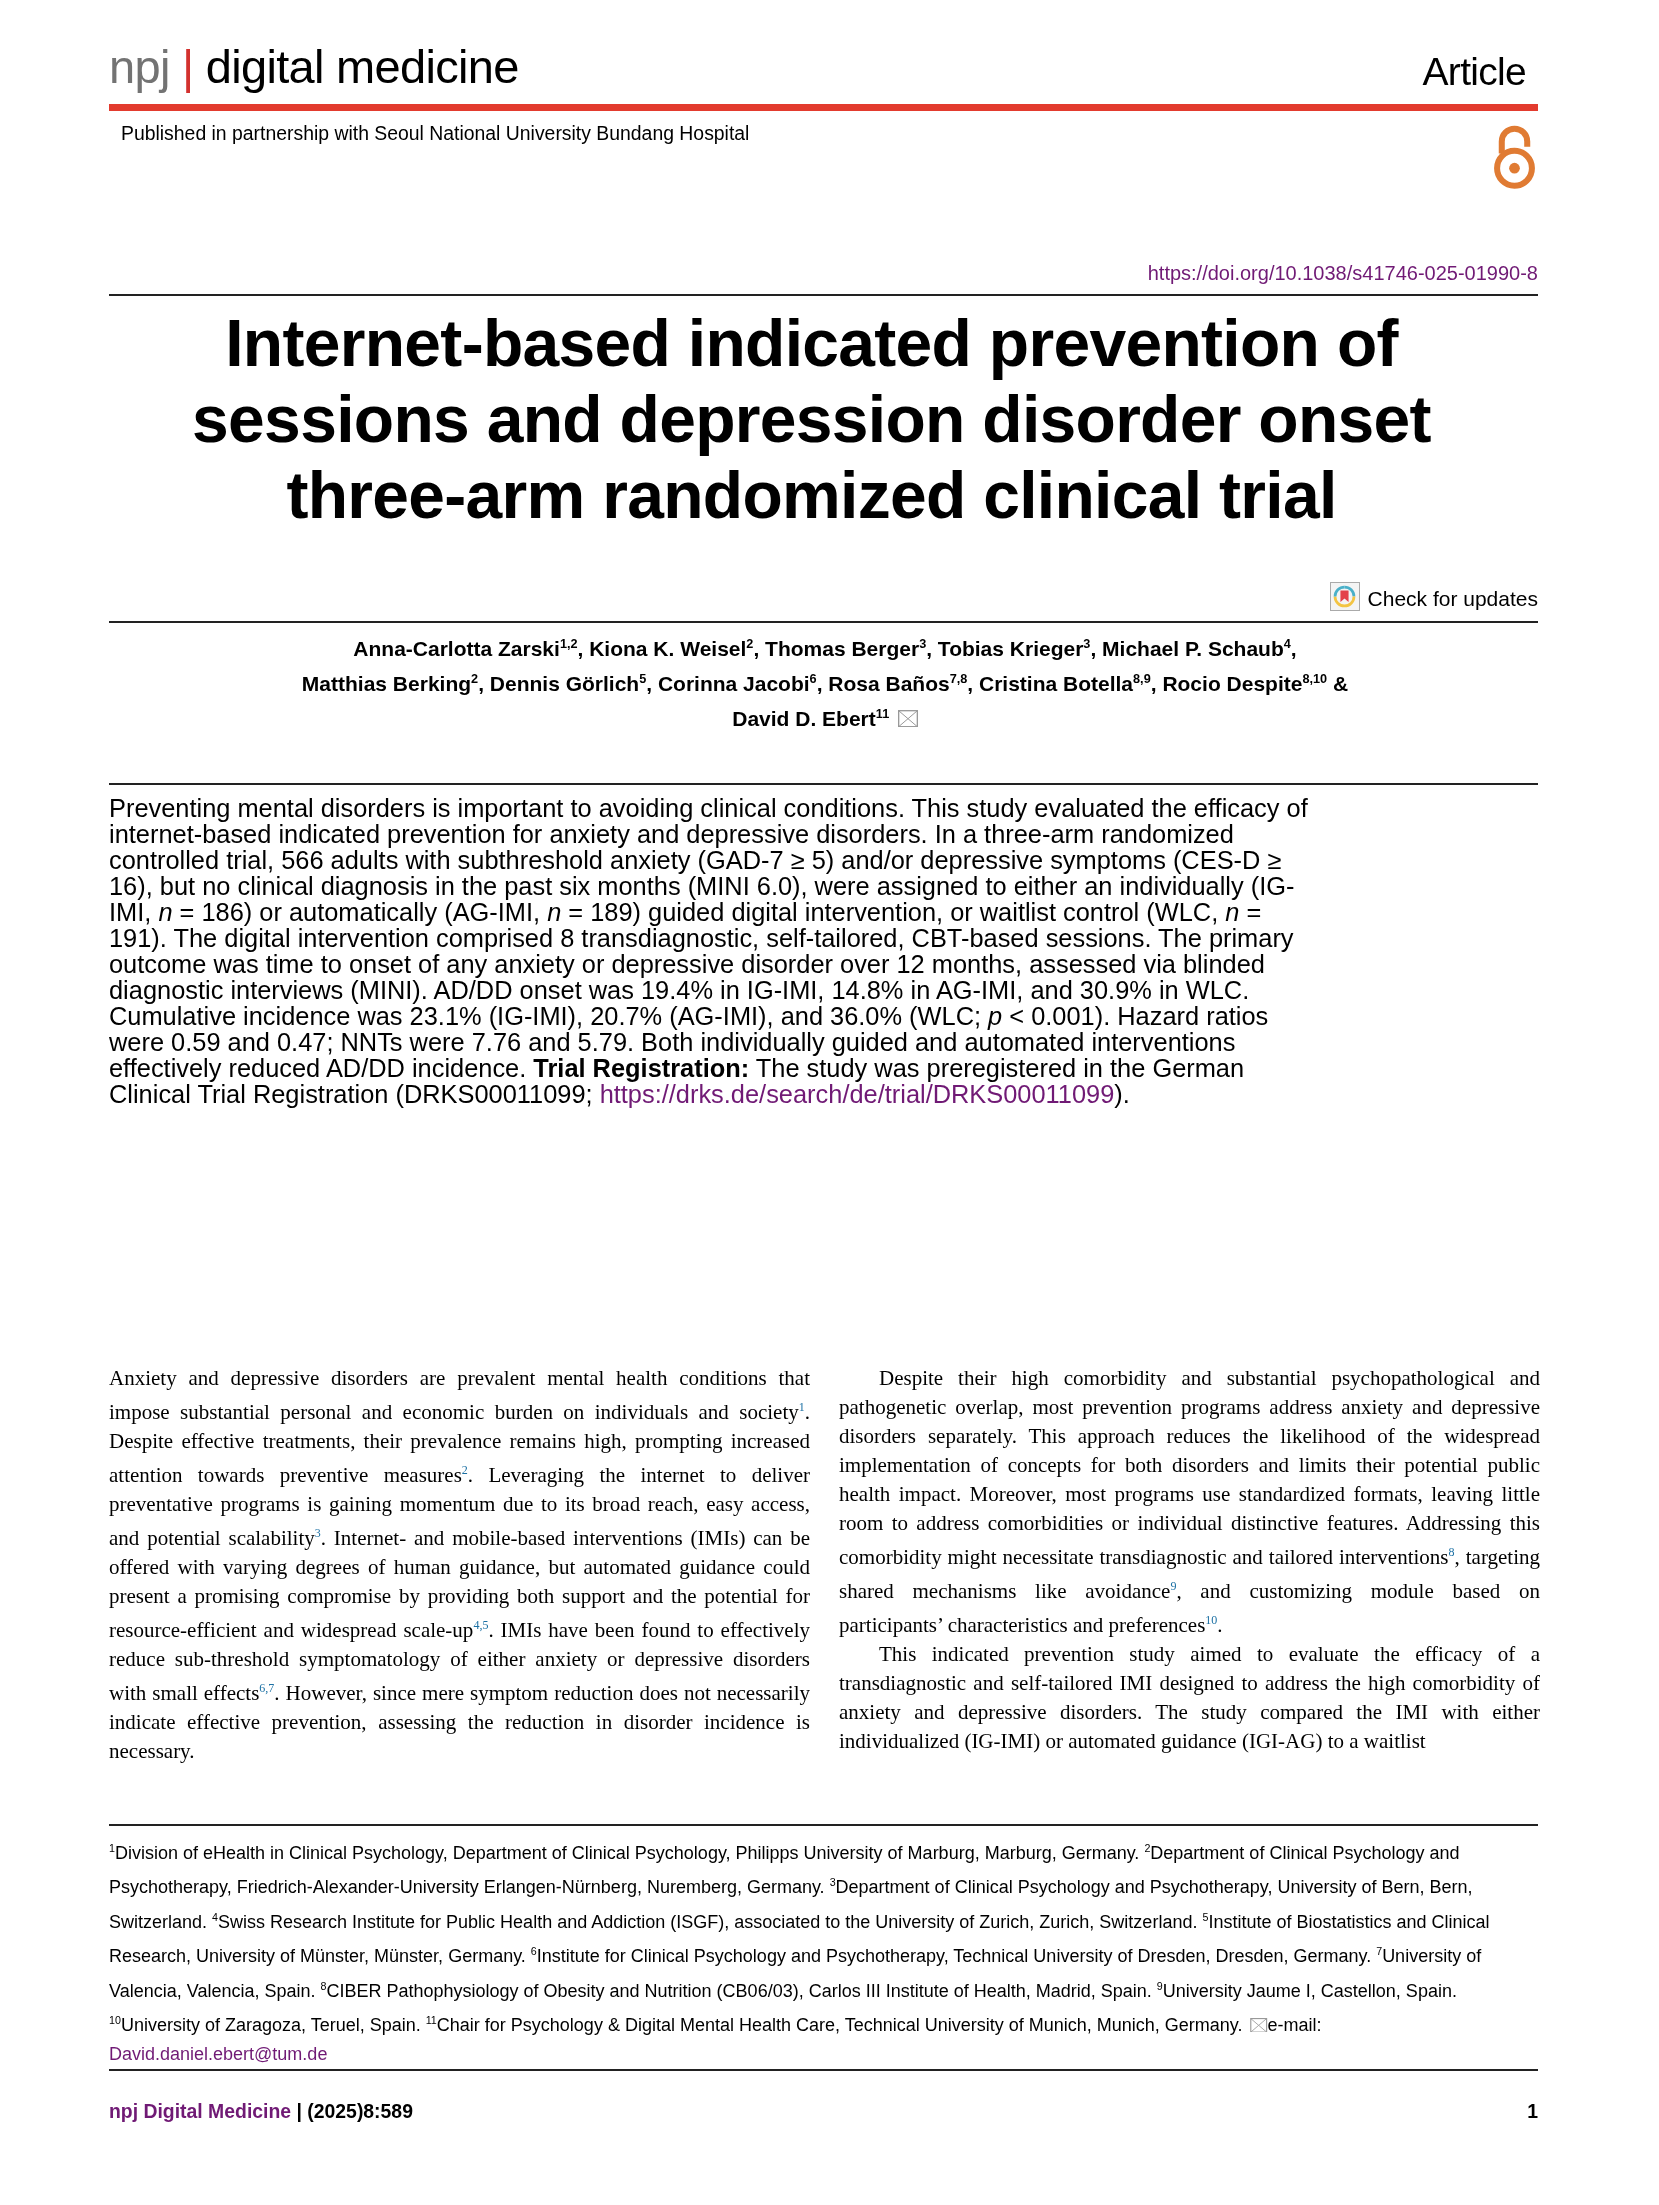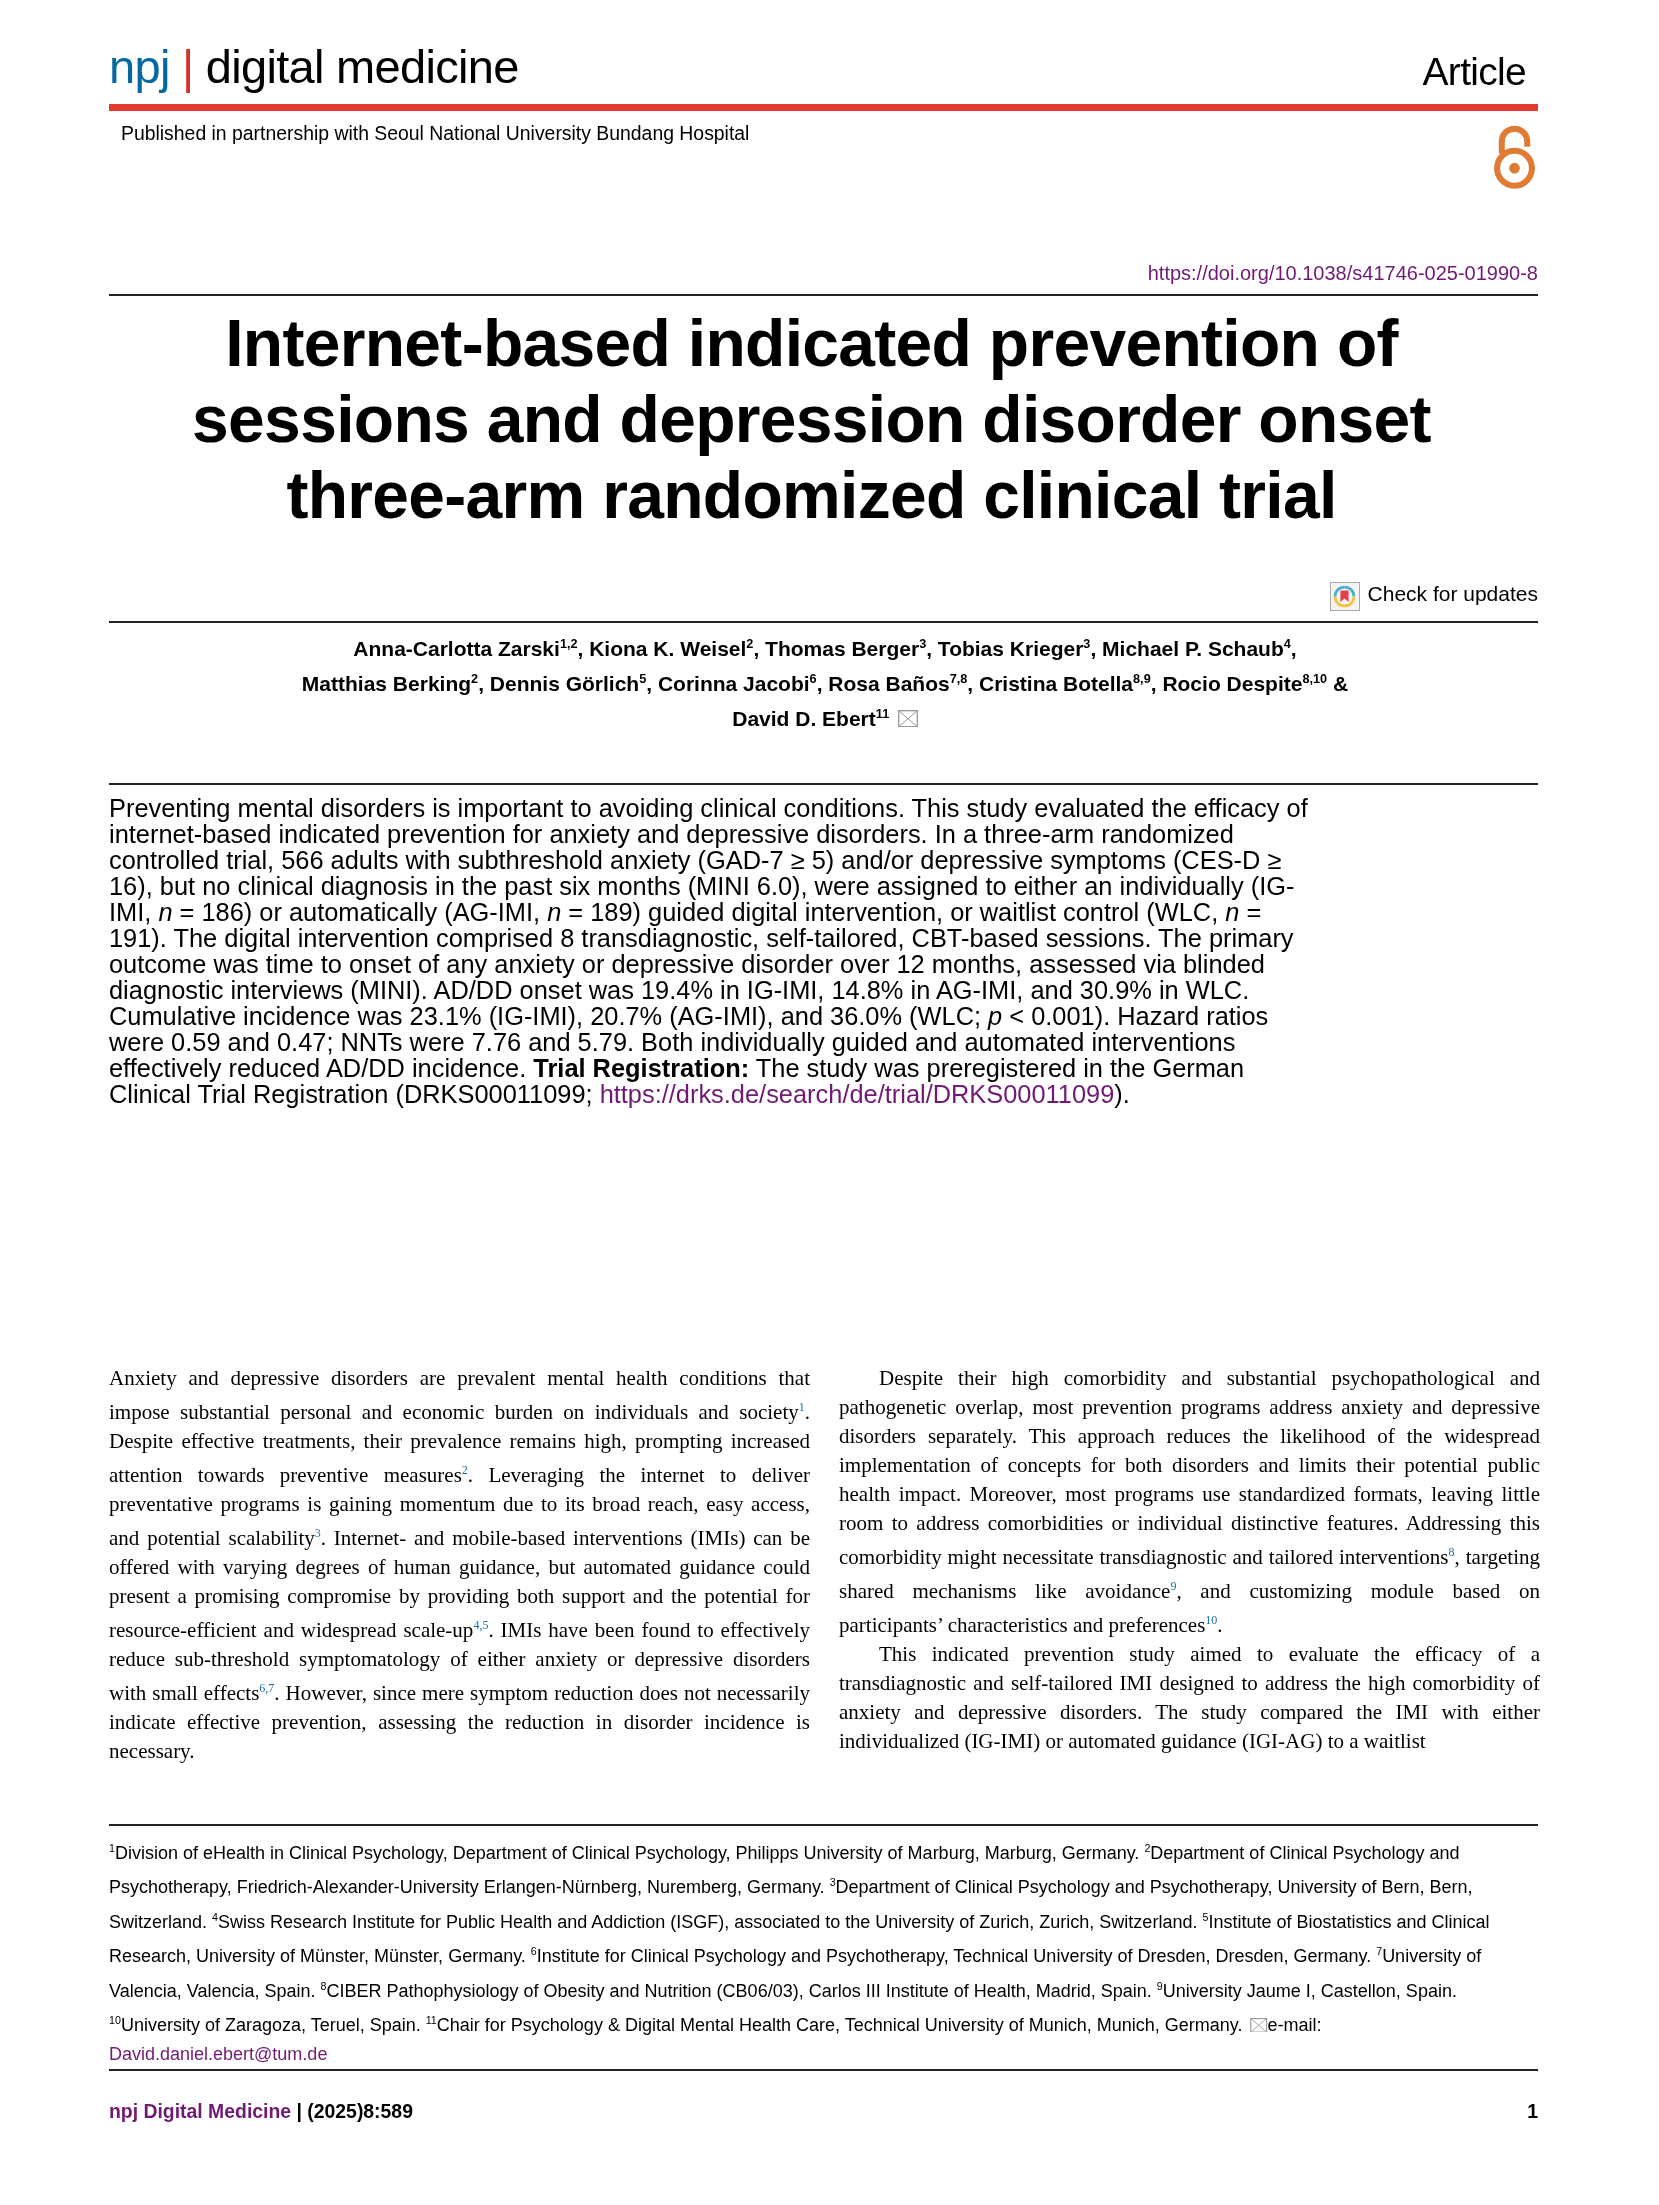--- a/index.html
+++ b/index.html
@@ -3,33 +3,33 @@
 <meta charset="utf-8">
 <style>
   html, body { margin:0; padding:0; background:#fff; }
   body { width:1660px; height:2205px; position:relative; overflow:hidden; color:#000; }
   .sans { font-family: "Liberation Sans", "DejaVu Sans", sans-serif; }
   .serif { font-family: "Liberation Serif", "DejaVu Serif", serif; }
   a, .link { color:#701a75; text-decoration:none; }
 
   
   .journal { position:absolute; left:109px; top:43px; font-size:47px; letter-spacing:-0.7px; line-height:1; }
-  .journal .npj { color:#0369a1; }
+  .journal .npj { color:#737373; }
   .journal .bar { color:#d3312e; }
   .article-type { position:absolute; right:134px; top:50px; font-size:39px; font-weight:normal; letter-spacing:-0.7px; }
   .red-rule { position:absolute; left:109px; right:122px; top:104px; height:7.4px; background:#e33b2e; }
   .partner { position:absolute; left:121px; top:122px; font-size:19.4px; }
   .oa-icon { position:absolute; right:122px; top:124px; width:47px; height:67px; }
 
   .doi { position:absolute; right:122px; top:262px; font-size:20px; }
   .thin-rule { position:absolute; left:109px; right:122px; height:2px; background:#222; }
 
   .title { position:absolute; left:109px; top:305px; width:1405px; font-size:66px; font-weight:bold; line-height:76px; letter-spacing:-0.7px;text-align:center; }
 
-  .cfu { position:absolute; right:122px; top:582px; font-size:21px; display:flex; align-items:flex-start; gap:8px; }
+  .cfu { position:absolute; right:122px; top:582px; font-size:21px; display:flex; align-items:flex-end; gap:8px; }
   .cfu-icon { width:29.4px; height:29.4px; border:1.3px solid #aaa; box-sizing:border-box; display:flex; align-items:center; justify-content:center; background:#f4f4f4; }
 
   .authors { position:absolute; left:109px; top:629px; width:1432px; font-size:21px; font-weight:bold; line-height:30px;text-align:center; }
   .authors sup { font-size:12.7px; }
   .mail-icon { display:inline-block; width:20px; height:17.4px; vertical-align:-1.3px; margin-left:2.7px; }
 
   .abstract { position:absolute; left:109px; top:795px; width:1205px; font-size:25.4px; line-height:26px; }
   .abstract b { font-weight:bold; }
 
   .col { position:absolute; top:1364px; width:701px; font-size:21px; line-height:29px; text-align:justify; }

